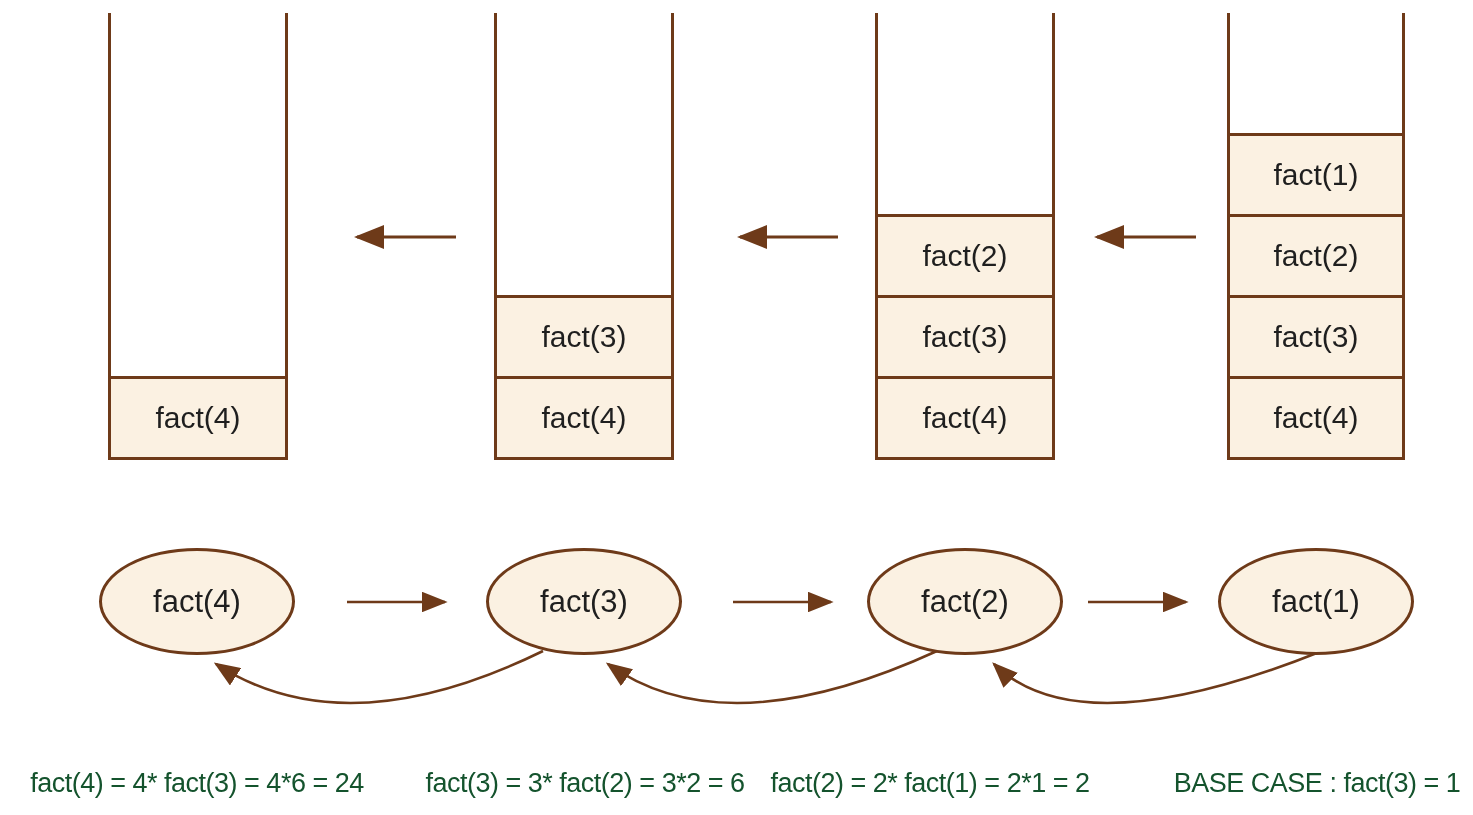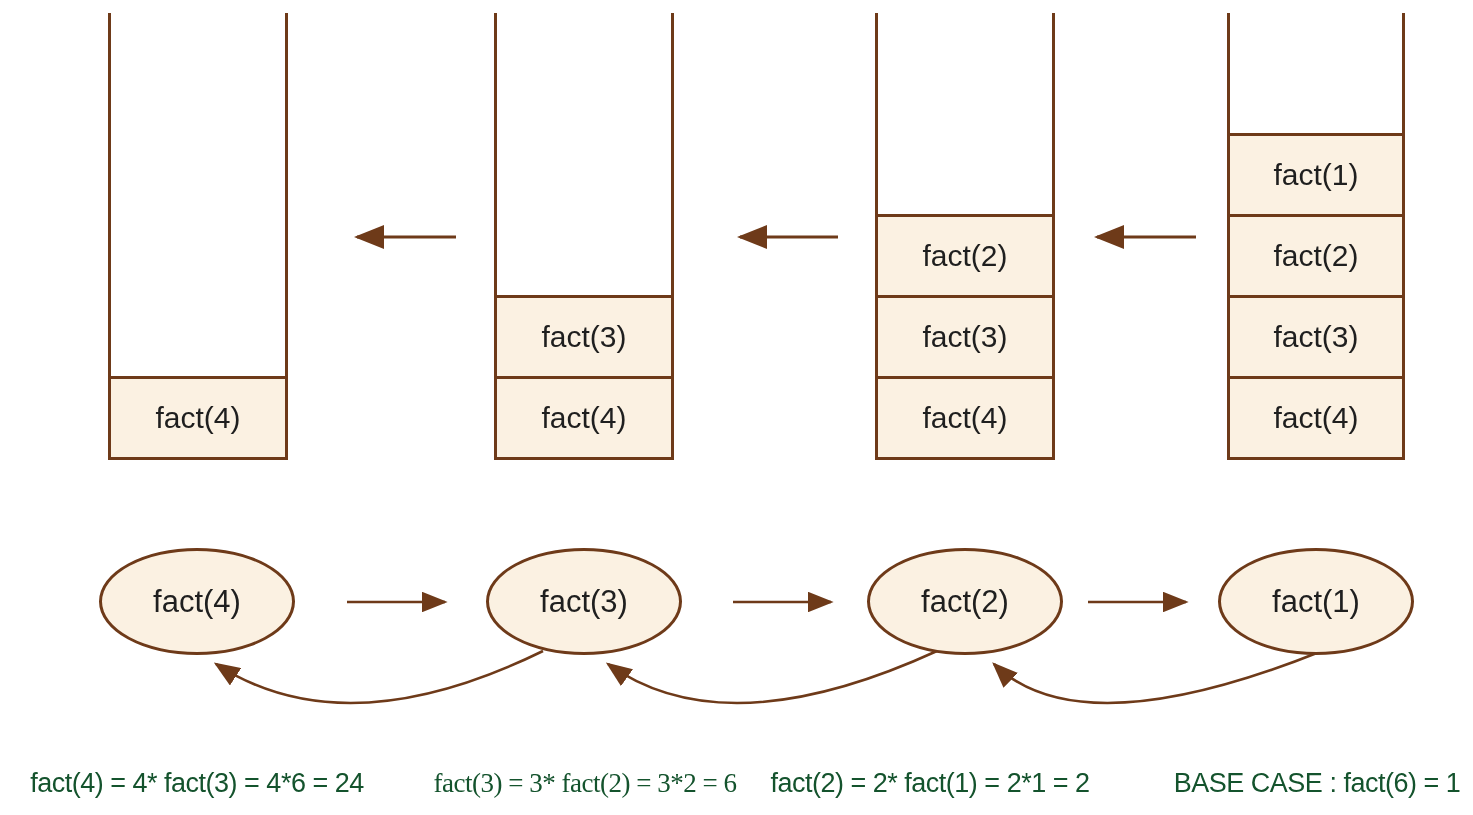--- a/index.html
+++ b/index.html
@@ -80,21 +80,21 @@
     position: absolute;
     top: 768px;
     transform: translateX(-50%);
     white-space: nowrap;
     font-size: 27px;
     letter-spacing: -0.5px;
     color: #14532d;
     z-index: 2;
   }
   #formula-1 { left: 197px; }
-  #formula-2 { left: 585px; font-family: Liberation Serif, serif; }
+  #formula-2 { left: 585px; }
   #formula-3 { left: 930px; }
   #formula-4 { left: 1317px; }
 </style>
 </head>
 <body>
 
 <div id="canvas">
 
   <svg id="arrows-layer" viewBox="0 0 1473 815" xmlns="http://www.w3.org/2000/svg" aria-hidden="true">
     <defs>
@@ -139,15 +139,15 @@
   </div>
 
   <div class="call-node" id="call-1">fact(4)</div>
   <div class="call-node" id="call-2">fact(3)</div>
   <div class="call-node" id="call-3">fact(2)</div>
   <div class="call-node" id="call-4">fact(1)</div>
 
   <div class="formula" id="formula-1">fact(4) = 4* fact(3) = 4*6 = 24</div>
   <div class="formula" id="formula-2">fact(3) = 3* fact(2) = 3*2 = 6</div>
   <div class="formula" id="formula-3">fact(2) = 2* fact(1) = 2*1 = 2</div>
-  <div class="formula" id="formula-4">BASE CASE : fact(6) = 1</div>
+  <div class="formula" id="formula-4">BASE CASE : fact(3) = 1</div>
 
 </div>
 
 </body></html>

